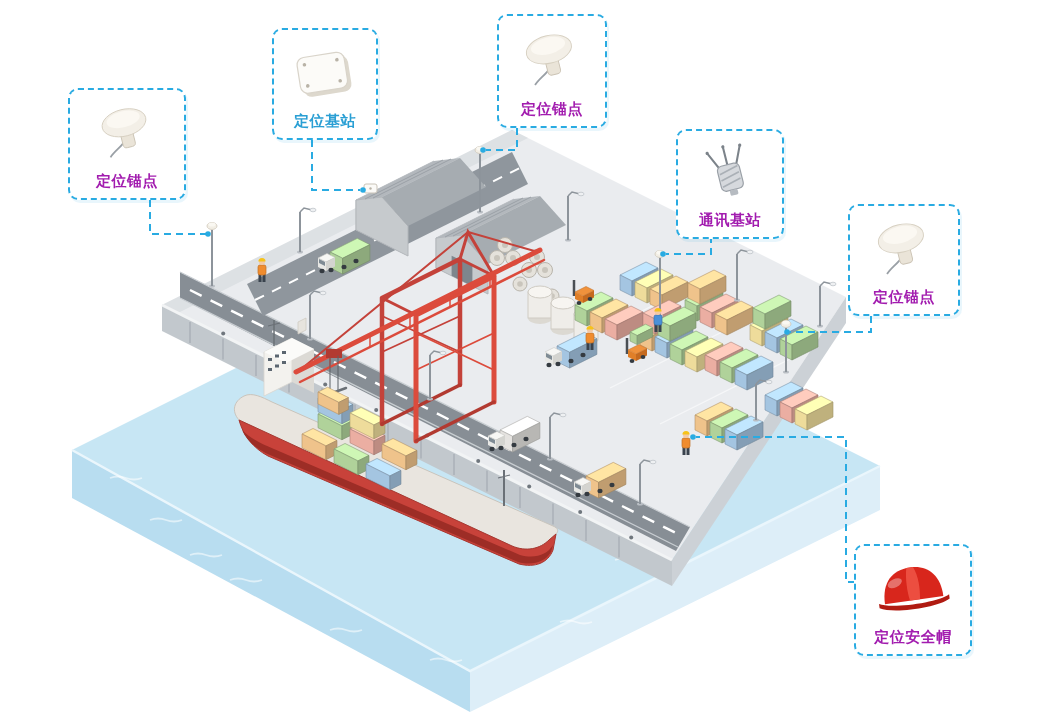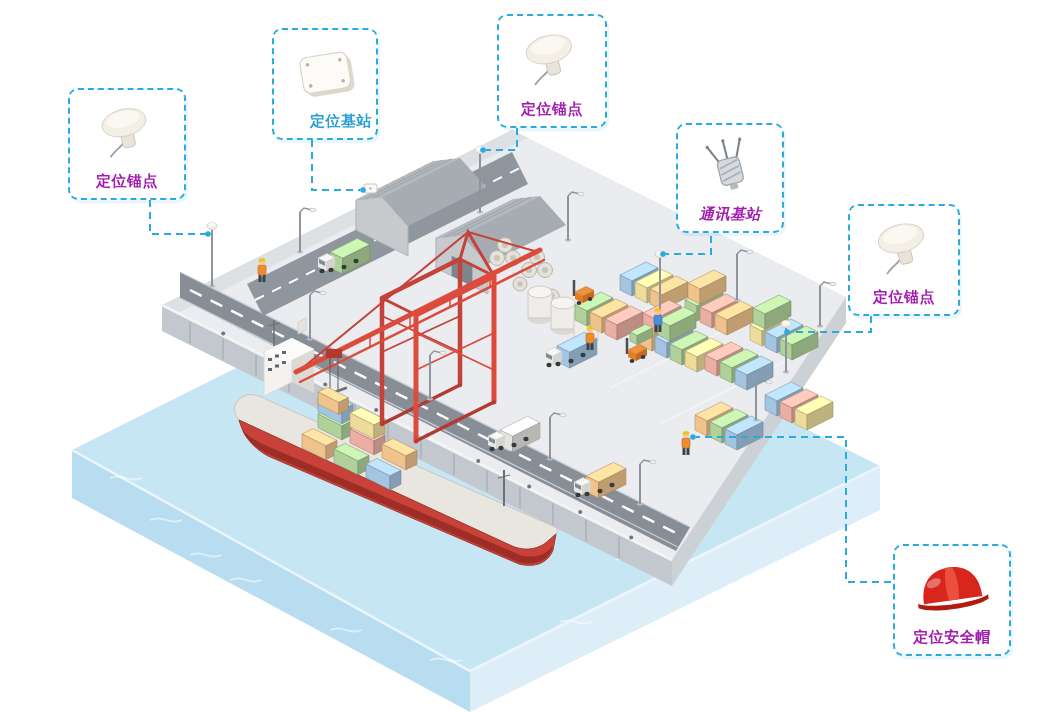--- a/index.html
+++ b/index.html
@@ -8,25 +8,25 @@
   #scene,#connectors{position:absolute;left:0;top:0;width:1040px;height:712px;}
   #scene{z-index:1;}
   #connectors{z-index:2;pointer-events:none;}
   .callout{position:absolute;z-index:3;background:#ffffff;border:2px dashed #29abe2;border-radius:10px;
            display:flex;flex-direction:column;align-items:center;justify-content:flex-end;
            padding:6px 4px 9px;box-sizing:border-box;box-shadow:2px 3px 0 rgba(41,171,226,.10);}
   .callout .icon{flex:1;display:flex;align-items:center;justify-content:center;}
   .callout-label{font-weight:bold;font-size:15px;color:#a21caf;letter-spacing:.5px;white-space:nowrap;line-height:1.1;}
   .label-accent{color:#2a9fd4;}
   #c1{left:68px;top:88px;width:118px;height:112px;}
-  #c2{left:272px;top:28px;width:106px;height:112px;align-items:flex-end;}
+  #c2{left:272px;top:28px;width:106px;height:112px;}
   #c3{left:497px;top:14px;width:110px;height:114px;}
-  #c4{left:676px;top:123px;width:108px;height:110px;font-style:italic;}
+  #c4{left:676px;top:129px;width:108px;height:110px;}
   #c5{left:848px;top:204px;width:112px;height:112px;}
-  #c6{left:893px;top:544px;width:118px;height:112px;}
+  #c6{left:854px;top:544px;width:118px;height:112px;}
 </style>
 </head>
 <body>
 
 <div id="stage">
 
   <svg id="scene" viewBox="0 0 1040 712">
 
     <g>
       <polygon points="72,450 460,256 880,466 470,671" fill="#c7e6f4"></polygon>

